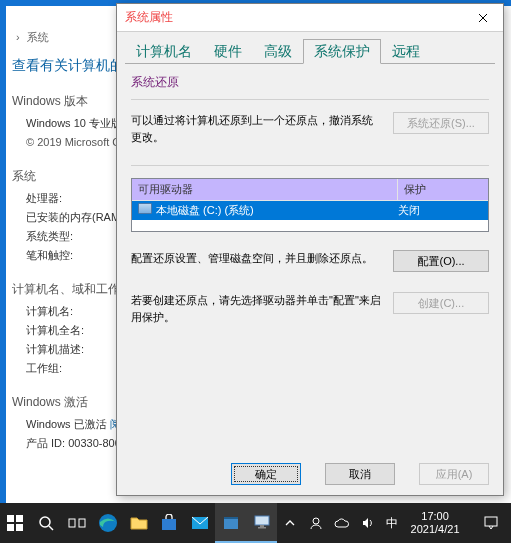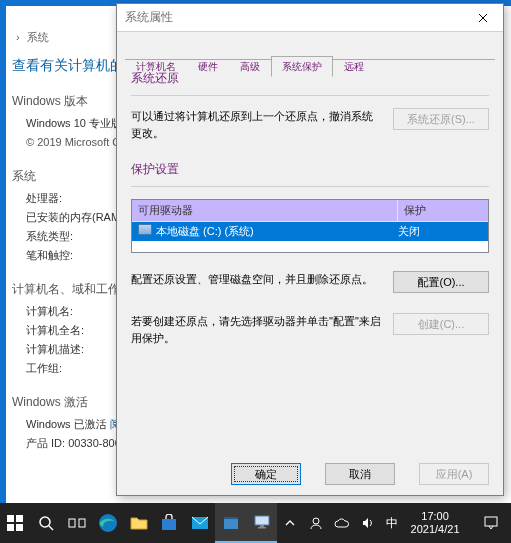--- a/index.html
+++ b/index.html
@@ -14,26 +14,26 @@
   .bg-pre .arrow { margin: 0 4px; }
   .bg-title { color: #0b63a3; font-size: 14px; margin: 12px 0 12px 0; }
   .bg-sect { color: #555; font-size: 12px; margin: 18px 0 6px 0; font-weight: 400; }
   .bg-line { color: #333; font-size: 11px; margin: 4px 0 4px 14px; }
   .bg-sub { color: #555; }
   .bg-link { color: #0b63a3; }
 
   
   .dialog { position: absolute; left: 116px; top: 3px; width: 388px; height: 493px; background: #f0f0f0; border: 1px solid #7e7e7e; box-shadow: 2px 2px 10px rgba(0,0,0,0.3); }
   .titlebar { height: 28px; display: flex; align-items: center; background: #fff; border-bottom: 1px solid #d0d0d0; }
-  .titlebar-title { flex: 1; font-size: 12px; padding-left: 8px; color: #737373; }
+  .titlebar-title { flex: 1; font-size: 12px; padding-left: 8px; color: #ef4444; }
   .titlebar-close { width: 40px; height: 100%; display: flex; align-items: center; justify-content: center; font-size: 14px; color: #000; }
 
   .tabs { padding: 6px 8px 0 8px; }
   .tabrow { display: flex; gap: 0; border-bottom: 1px solid #acacac; }
-  .tab { font-size: 10px; padding: 3px 10px 2px 10px; color: #701a75; border: 1px solid transparent; border-bottom: none; position: relative; top: 18px; }
+  .tab { font-size: 14px; padding: 3px 10px 2px 10px; color: #0f766e; border: 1px solid transparent; border-bottom: none; position: relative; top: 1px; }
   .tab.active { background: #f0f0f0; border: 1px solid #acacac; border-bottom: 1px solid #f0f0f0; }
   
   .content { padding: 10px 14px; font-size: 12px; color: #000; }
   .intro-row { display: flex; align-items: flex-start; gap: 8px; margin-bottom: 20px; }
   .intro-icon { width: 30px; height: 30px; position: relative; flex-shrink: 0; }
 
   .section-title { font-size: 12px; color: #701a75; margin-bottom: 8px; }
   .section-row { display: flex; align-items: flex-start; gap: 10px; margin-bottom: 20px; }
   .section-row .txt { flex: 1; font-size: 11px; color: #000; line-height: 1.5; }
   .section-row .btn { width: 96px; }
@@ -127,21 +127,20 @@
 
   <div class="content">
 
     <div class="section-title">系统还原</div>
     <div class="divider divider-top"></div>
     <div class="section-row">
       <div class="txt">可以通过将计算机还原到上一个还原点，撤消系统更改。</div>
       <button class="btn disabled">系统还原(S)...</button>
     </div>
 
-    <div class="section-title">保护设置</div>
     <div class="divider divider-top"></div>
     <div class="drive-box">
       <div class="drive-head">
         <div class="c1">可用驱动器</div>
         <div class="c2">保护</div>
       </div>
       <div class="drive-row">
         <div class="c1">
           <span class="drive-icon"></span>
           <span>本地磁盘 (C:) (系统)</span>

